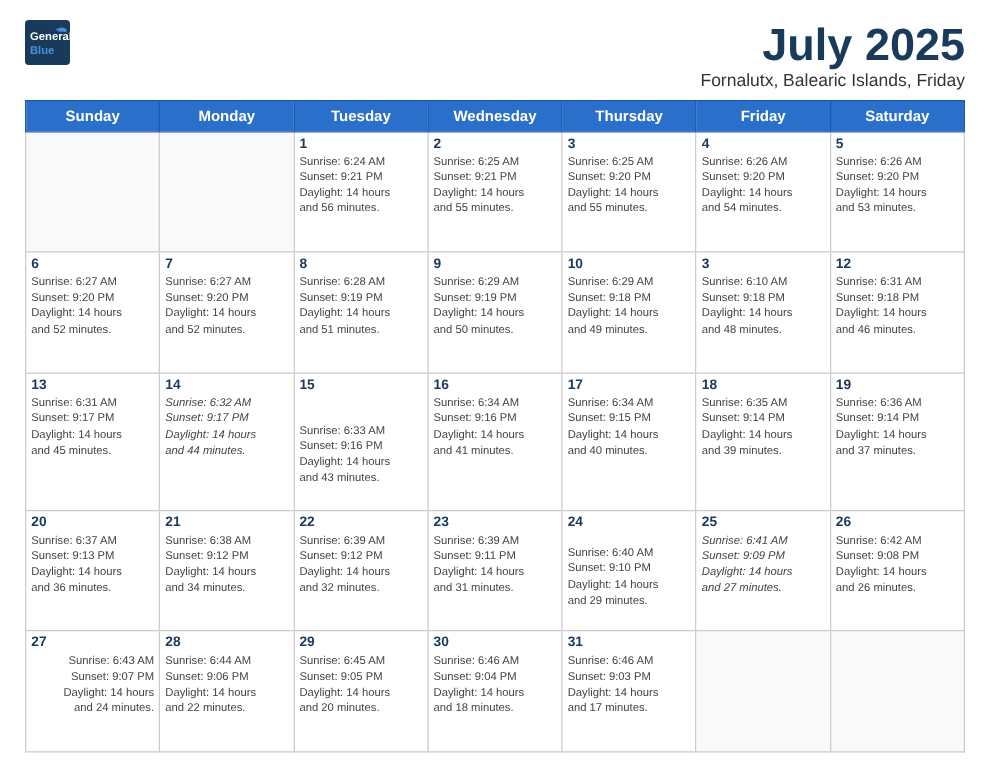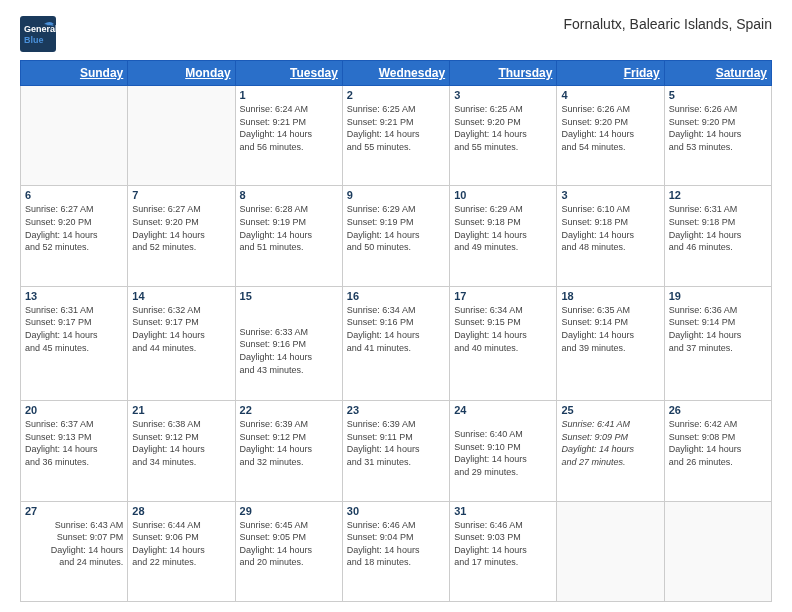--- a/index.html
+++ b/index.html
@@ -53,22 +53,21 @@
       width: 100%;
       table-layout: fixed;
     }
     .calendar th {
       background: #2a6fc9;
       color: #fff;
       font-size: 12px;
       font-weight: bold;
       padding: 5px 4px;
       border: 1px solid #1a5ab8;
-      text-align: right;
-      text-decoration: underline;
+      text-align: center;
     }
     .calendar td {
       border: 1px solid #ccc;
       vertical-align: top;
       padding: 3px 4px;
       font-size: 9.5px;
       color: #333;
       height: 82px;
     }
     .day-num {
@@ -96,21 +95,22 @@
       <div class="logo-wrapper">
         <svg width="36" height="36" viewBox="0 0 36 36">
           <rect x="0" y="0" width="36" height="36" fill="#1a3a5c" rx="3"></rect>
           <text x="4" y="16" font-size="9" font-weight="bold" fill="white" font-family="Arial">General</text>
           <text x="4" y="27" font-size="9" font-weight="bold" fill="#4a90d9" font-family="Arial">Blue</text>
           <path d="M24 8 Q30 4 34 8 Q30 10 26 9 Q32 7 34 10" fill="#4a90d9"></path>
         </svg>
       </div>
     </div>
     <div class="title-block">
-      <div class="location-title">Fornalutx, Balearic Islands, Spain</div>
+      <div class="month-title">July 2025</div>
+      <div class="location-title">Fornalutx, Balearic Islands, Friday</div>
     </div>
   </div>
 
   <table class="calendar">
     <thead>
       <tr>
       <th>Sunday</th>
           <th>Monday</th>
           <th>Tuesday</th>
           <th>Wednesday</th>
@@ -213,21 +213,21 @@
         <tr>
           <td>
             <span class="day-num">13</span>
             <div class="day-info" style="white-space: pre-line;">Sunrise: 6:31 AM
 Sunset: 9:17 PM
 Daylight: 14 hours
 and 45 minutes.</div>
           </td>
           <td>
             <span class="day-num">14</span>
-            <div class="day-info" style="white-space: pre-line;">Sunrise: 6:32 AM
+            <div class="day-info" style="white-space: pre-line; font-style: italic;">Sunrise: 6:32 AM
 Sunset: 9:17 PM
 Daylight: 14 hours
 and 44 minutes.</div>
           </td>
           <td>
             <span class="day-num">15</span>
             <div class="day-info" style="white-space: pre-line; margin-top: 24px;">Sunrise: 6:33 AM
 Sunset: 9:16 PM
 Daylight: 14 hours
 and 43 minutes.</div>

